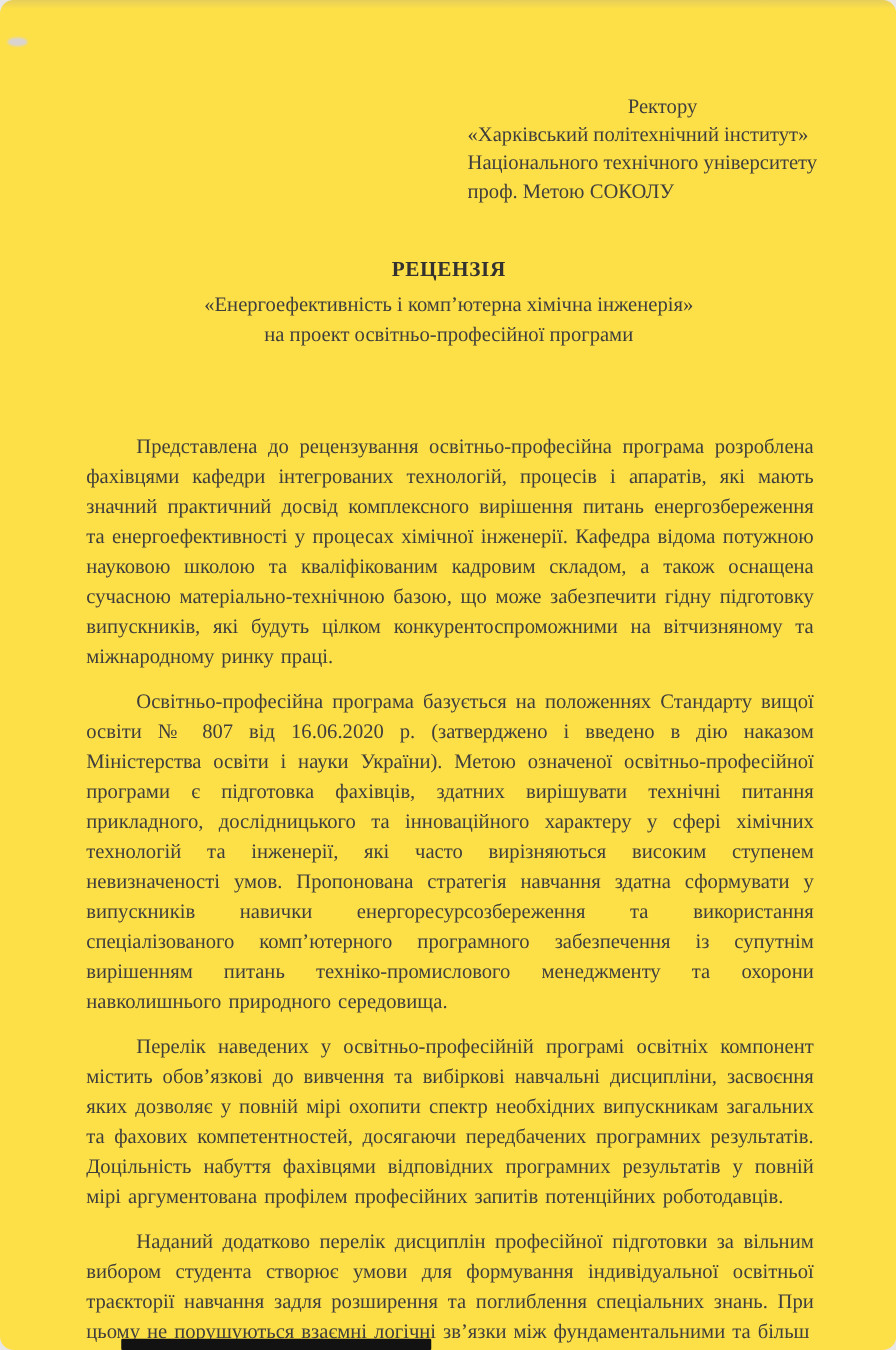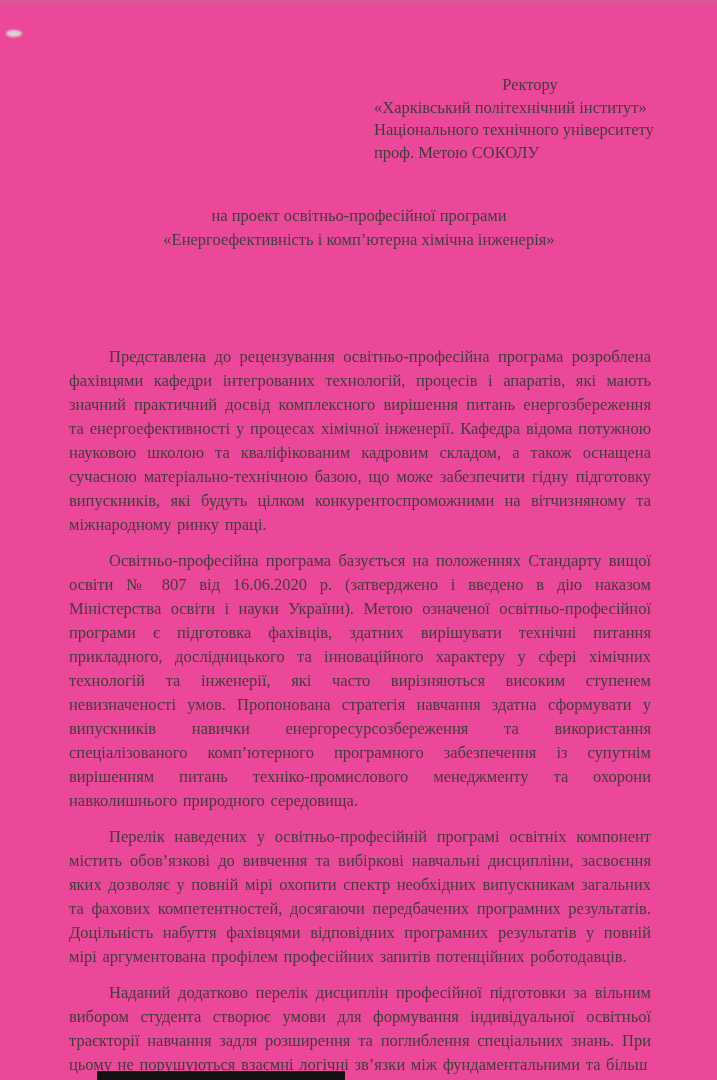--- a/index.html
+++ b/index.html
@@ -5,24 +5,25 @@
   html, body {
     margin: 0;
     padding: 0;
     background: #e9e7e5;
   }
   .page {
     position: relative;
     width: 717px;
     height: 1080px;
     margin: 0 auto;
-    background: #ec4899;
+    background: #fde047;
     overflow: hidden;
     font-family: "Liberation Serif", "DejaVu Serif", serif;
     color: #403e3d;
+    border-radius: 11px;
   }
   
   .page::before {
     content: "";
     position: absolute;
     top: 0; left: 0; right: 0;
     height: 7px;
     background: linear-gradient(to bottom, rgba(160,150,150,0.25), rgba(160,150,150,0));
     pointer-events: none;
   }
@@ -94,22 +95,23 @@
   <div class="smudge"></div>
 
   <div class="recipient">
     <div class="first">Ректору</div>
     <div>«Харківський політехнічний інститут»</div>
     <div>Національного технічного університету</div>
     <div>проф. Метою СОКОЛУ</div>
   </div>
 
   <div class="title-block">
+    <div class="heading">РЕЦЕНЗІЯ</div>
+    <div>«Енергоефективність і комп’ютерна хімічна інженерія»</div>
     <div>на проект освітньо-професійної програми</div>
-    <div>«Енергоефективність і комп’ютерна хімічна інженерія»</div>
   </div>
 
   <div class="body-text">
     <p>Представлена до рецензування освітньо-професійна програма розроблена фахівцями кафедри інтегрованих технологій, процесів і апаратів, які мають значний практичний досвід комплексного вирішення питань енергозбереження та енергоефективності у процесах хімічної інженерії. Кафедра відома потужною науковою школою та кваліфікованим кадровим складом, а також оснащена сучасною матеріально-технічною базою, що може забезпечити гідну підготовку випускників, які будуть цілком конкурентоспроможними на вітчизняному та міжнародному ринку праці.</p>
     <p>Освітньо-професійна програма базується на положеннях Стандарту вищої освіти № 807 від 16.06.2020 р. (затверджено і введено в дію наказом Міністерства освіти і науки України). Метою означеної освітньо-професійної програми є підготовка фахівців, здатних вирішувати технічні питання прикладного, дослідницького та інноваційного характеру у сфері хімічних технологій та інженерії, які часто вирізняються високим ступенем невизначеності умов. Пропонована стратегія навчання здатна сформувати у випускників навички енергоресурсозбереження та використання спеціалізованого комп’ютерного програмного забезпечення із супутнім вирішенням питань техніко-промислового менеджменту та охорони навколишнього природного середовища.</p>
     <p>Перелік наведених у освітньо-професійній програмі освітніх компонент містить обов’язкові до вивчення та вибіркові навчальні дисципліни, засвоєння яких дозволяє у повній мірі охопити спектр необхідних випускникам загальних та фахових компетентностей, досягаючи передбачених програмних результатів. Доцільність набуття фахівцями відповідних програмних результатів у повній мірі аргументована профілем професійних запитів потенційних роботодавців.</p>
     <p>Наданий додатково перелік дисциплін професійної підготовки за вільним вибором студента створює умови для формування індивідуальної освітньої траєкторії навчання задля розширення та поглиблення спеціальних знань. При цьому не порушуються взаємні логічні зв’язки між фундаментальними та більш</p>
   </div>
 
   <div class="bottom-bar"></div>

